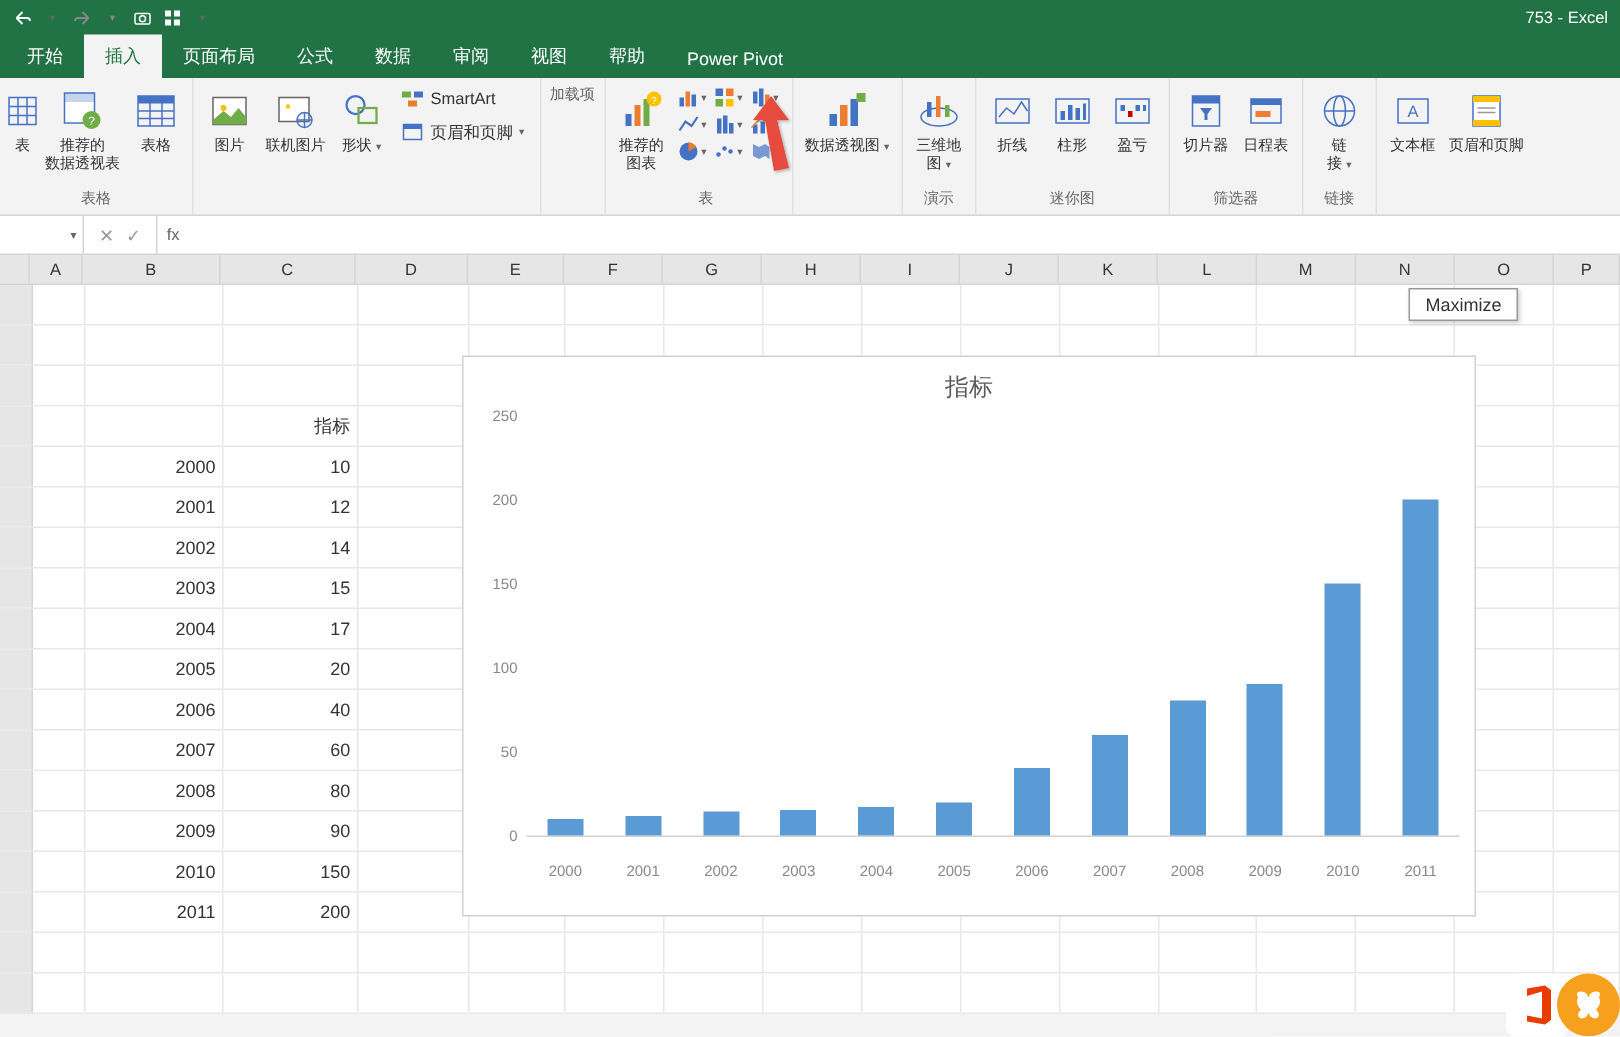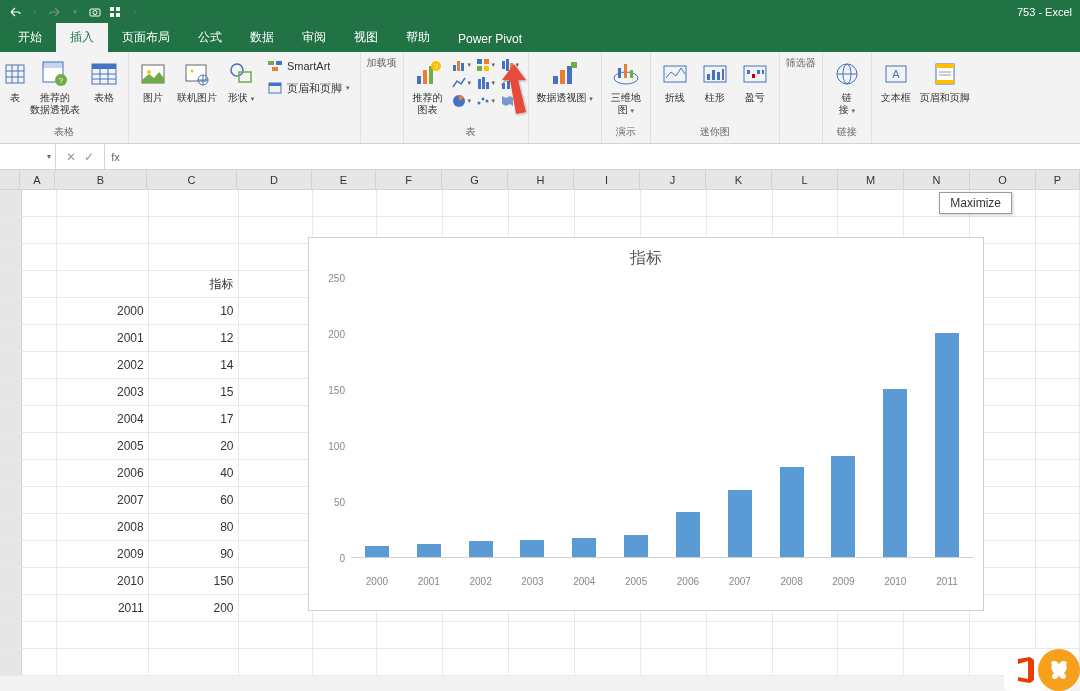--- a/index.html
+++ b/index.html
@@ -379,20 +379,42 @@
               <rect x="21" y="10" width="2" height="4" fill="#4472c4"></rect>
             </svg>
           </div>
         <div class="ribbon-btn-label">盈亏</div>
       </div>
     </div>
     <div class="ribbon-group-label">迷你图</div>
   </div>
 
   <div class="ribbon-group">
+    <div class="ribbon-group-content">
+      <div class="ribbon-btn">
+        <div class="ribbon-btn-icon">
+            <svg width="28" height="28" viewBox="0 0 28 28">
+              <rect x="5" y="4" width="18" height="20" stroke="#4472c4" fill="none"></rect>
+              <rect x="5" y="4" width="18" height="5" fill="#4472c4"></rect>
+              <path d="M10 12 L18 12 L15 16 V20 H13 V16 Z" fill="#4472c4"></path>
+            </svg>
+          </div>
+        <div class="ribbon-btn-label">切片器</div>
+      </div>
+      <div class="ribbon-btn">
+        <div class="ribbon-btn-icon">
+            <svg width="28" height="28" viewBox="0 0 28 28">
+              <rect x="4" y="6" width="20" height="16" stroke="#4472c4" fill="none"></rect>
+              <rect x="4" y="6" width="20" height="4" fill="#4472c4"></rect>
+              <rect x="7" y="14" width="10" height="4" fill="#ed7d31"></rect>
+            </svg>
+          </div>
+        <div class="ribbon-btn-label">日程表</div>
+      </div>
+    </div>
     <div class="ribbon-group-label">筛选器</div>
   </div>
 
   <div class="ribbon-group">
     <div class="ribbon-group-content">
       <div class="ribbon-btn">
         <div class="ribbon-btn-icon">
             <svg width="28" height="28" viewBox="0 0 28 28">
               <circle cx="14" cy="14" r="10" fill="none" stroke="#4472c4"></circle>
               <ellipse cx="14" cy="14" rx="4" ry="10" fill="none" stroke="#4472c4"></ellipse>

